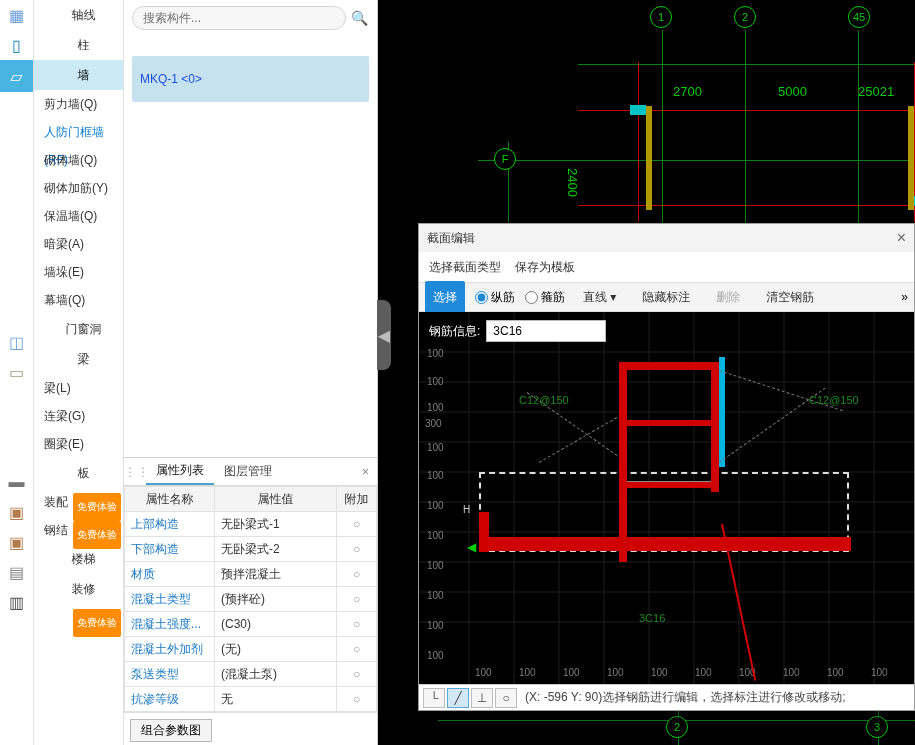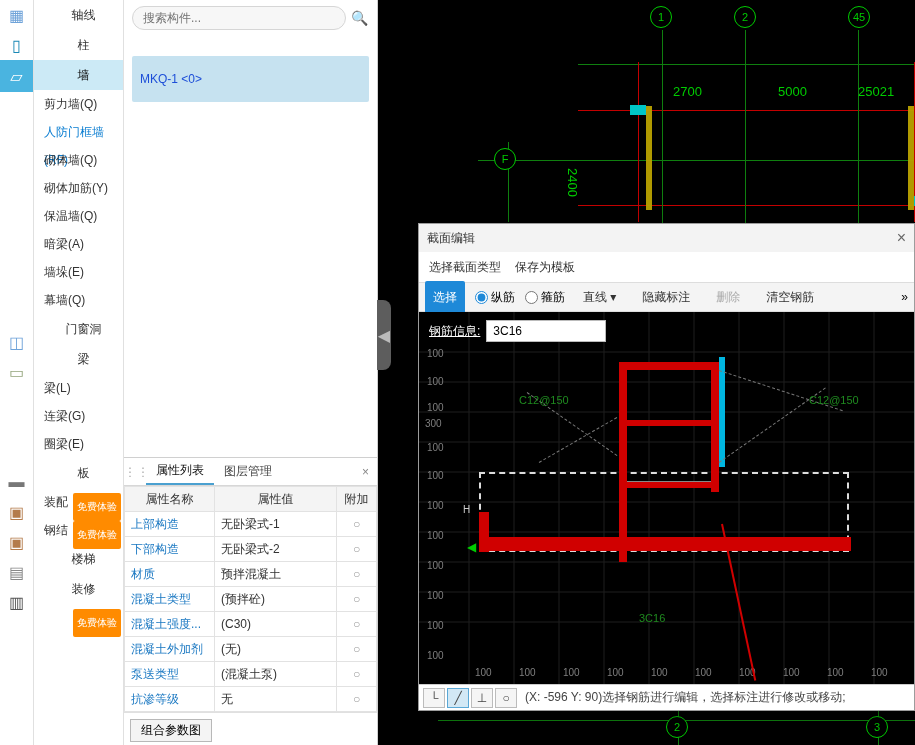--- a/index.html
+++ b/index.html
@@ -70,21 +70,21 @@
   .dlgTitle .closeX { margin-left:auto; cursor:pointer; color:#666; font-size:16px; }
   .dlgMenu { height:30px; display:flex; align-items:center; gap:14px; padding:0 10px; color:#333; }
   .dlgMenu span { cursor:pointer; }
   .dlgTools { height:30px; background:#f4f4f4; border-top:1px solid #ddd; border-bottom:1px solid #ddd; display:flex; align-items:center; padding:0 6px; gap:10px; }
   .tbtn { padding:8px 8px; cursor:pointer; color:#333; }
   .tbtn.active { background:#1e89d8; color:#fff; border-radius:2px; }
   .radio { display:flex; align-items:center; gap:3px; cursor:pointer; }
   .radio input { accent-color:#1e89d8; }
   .tdisabled { color:#aaa; }
   .infoRow { position:absolute; top:90px; left:10px; display:flex; align-items:center; gap:6px; z-index:3; }
-  .infoRow .lbl { color:#fff;text-decoration:underline; }
+  .infoRow .lbl { color:#fff; }
   .combo { height:22px; width:120px; border:1px solid #bbb; font-size:12px; padding:0 6px; background:#fff; }
 
   .sectionCanvas { position:relative; flex:1; background:#000; overflow:hidden; }
   .tick { position:absolute; color:#7f7f7f; font-size:10px; user-select:none; }
   .redBar { position:absolute; background:#d00000; }
   .cyanBar{ position:absolute; background:#00b6e0; }
   .shape  { position:absolute; border:1px dashed #ddd; }
   .shapeSolid { position:absolute; border:1px solid #ddd; }
   .rebarTxt { position:absolute; color:#1f8a1f; font-size:11px; }
   .dashDiag { position:absolute; border-bottom:1px dashed #777; transform-origin:left center; }

